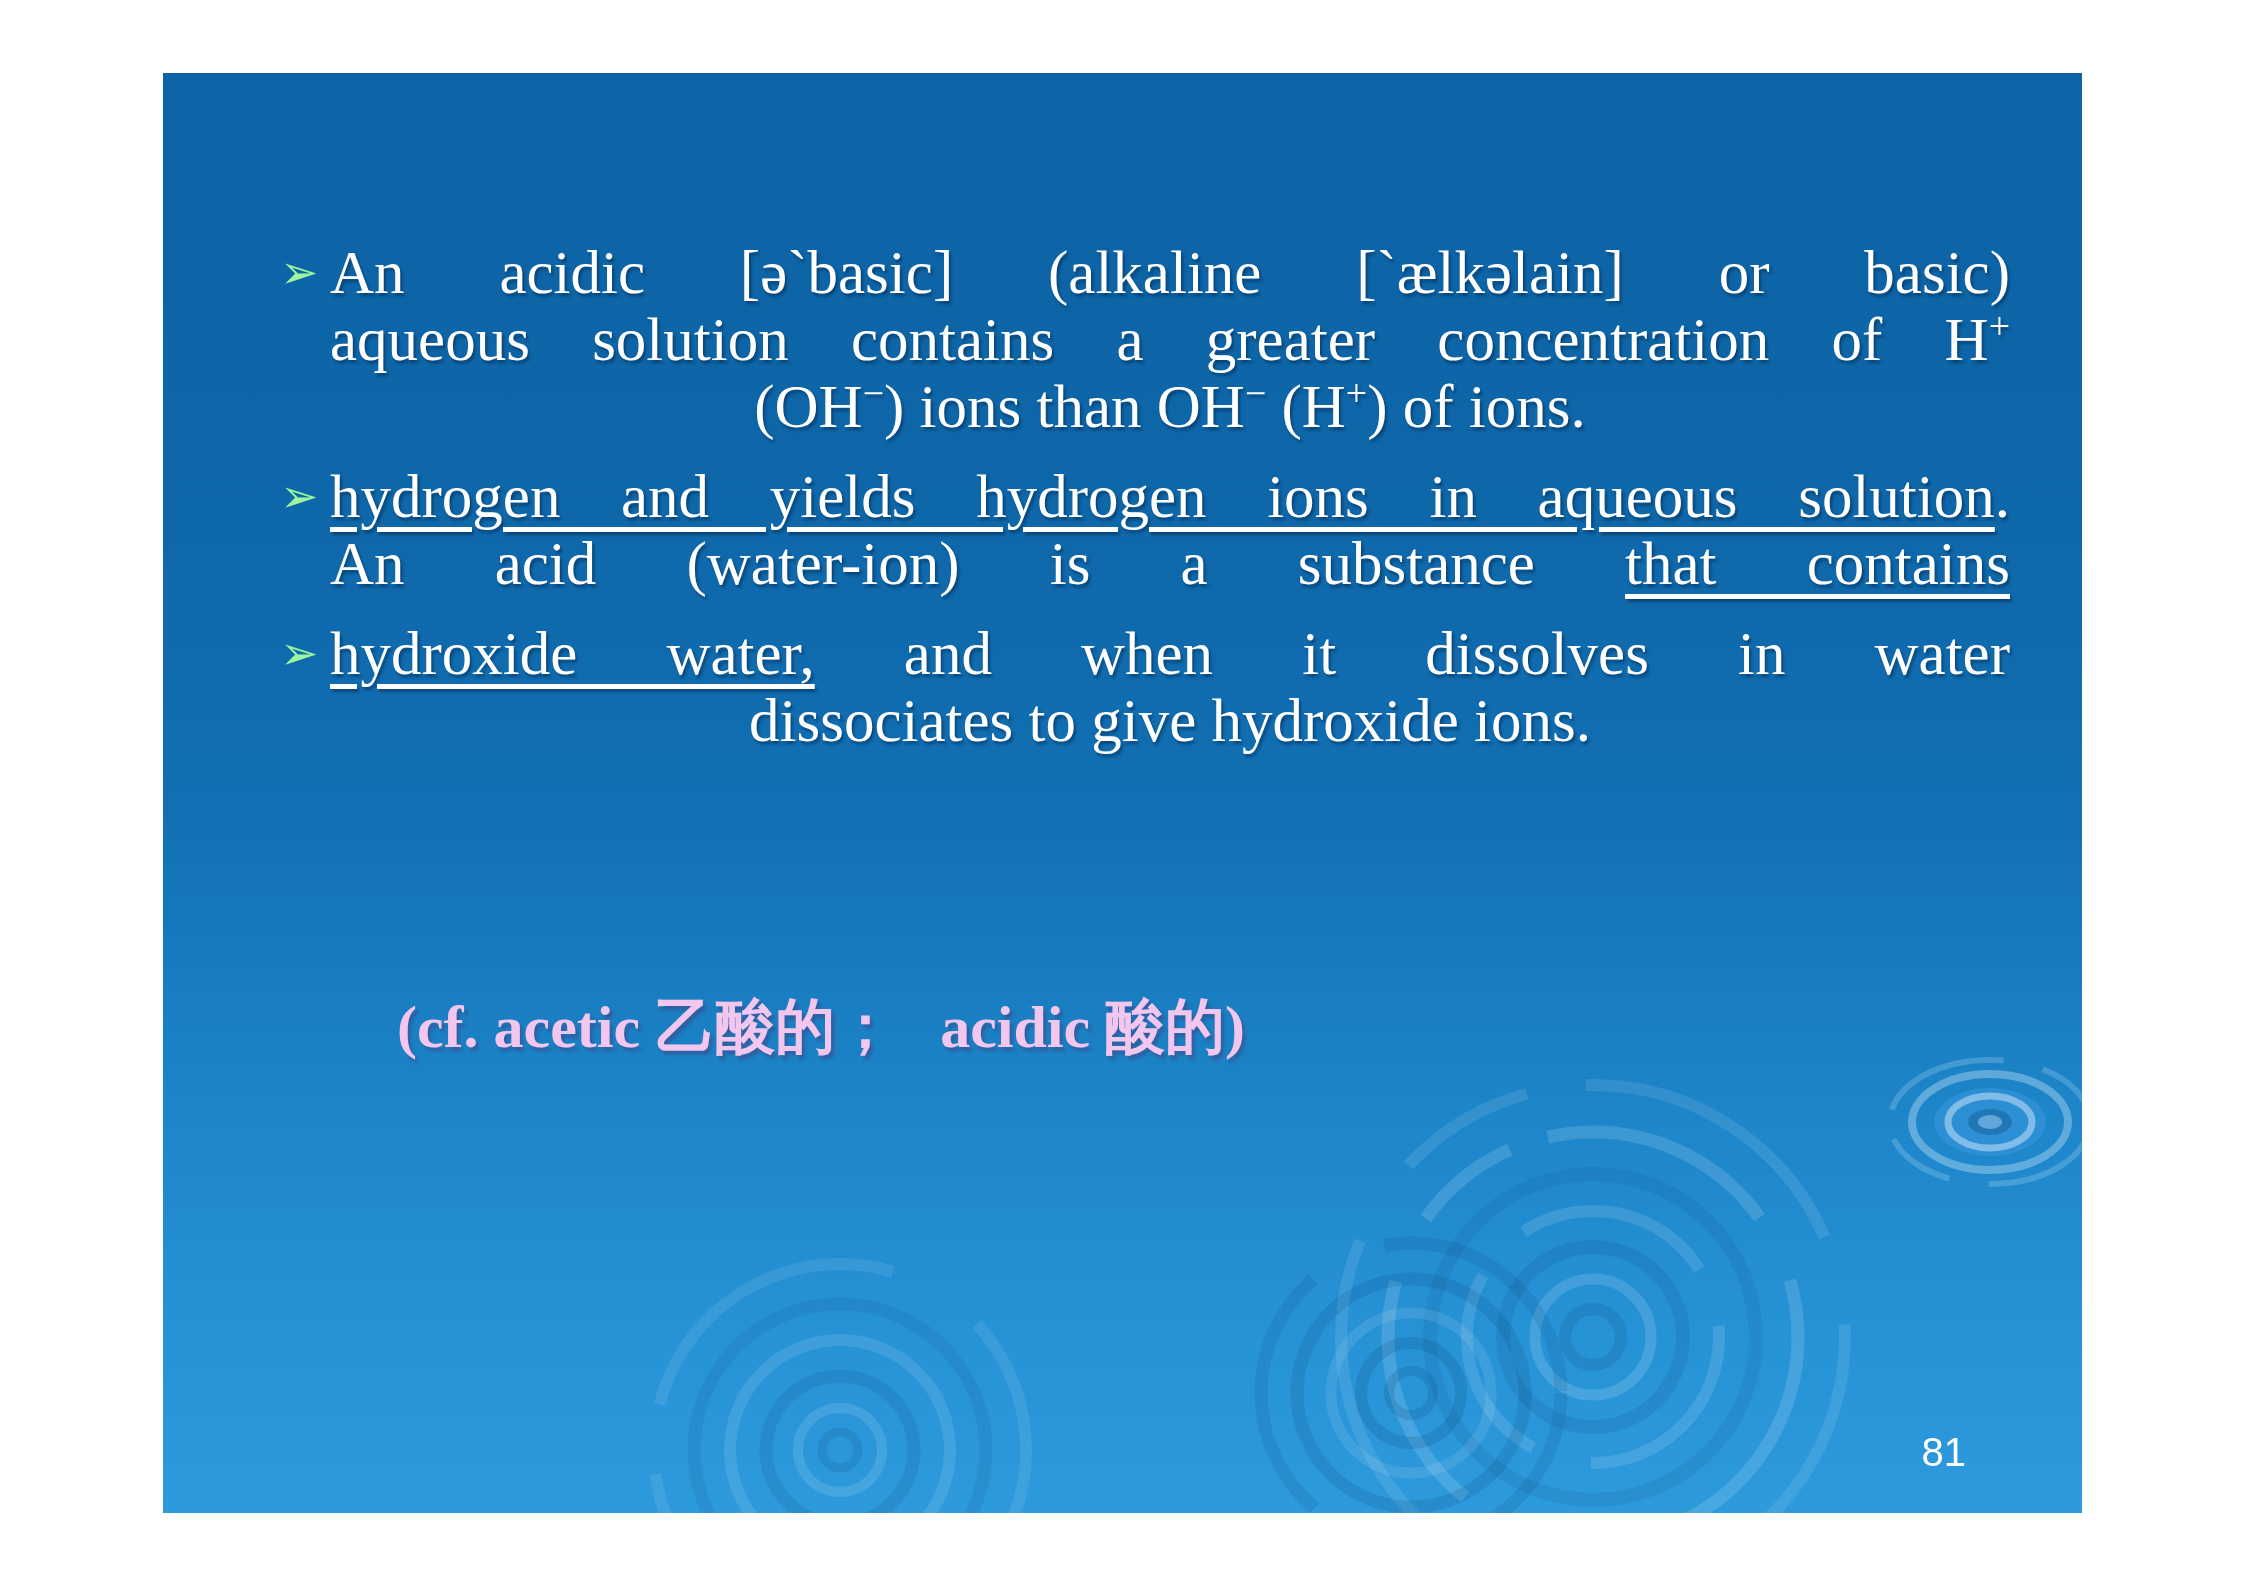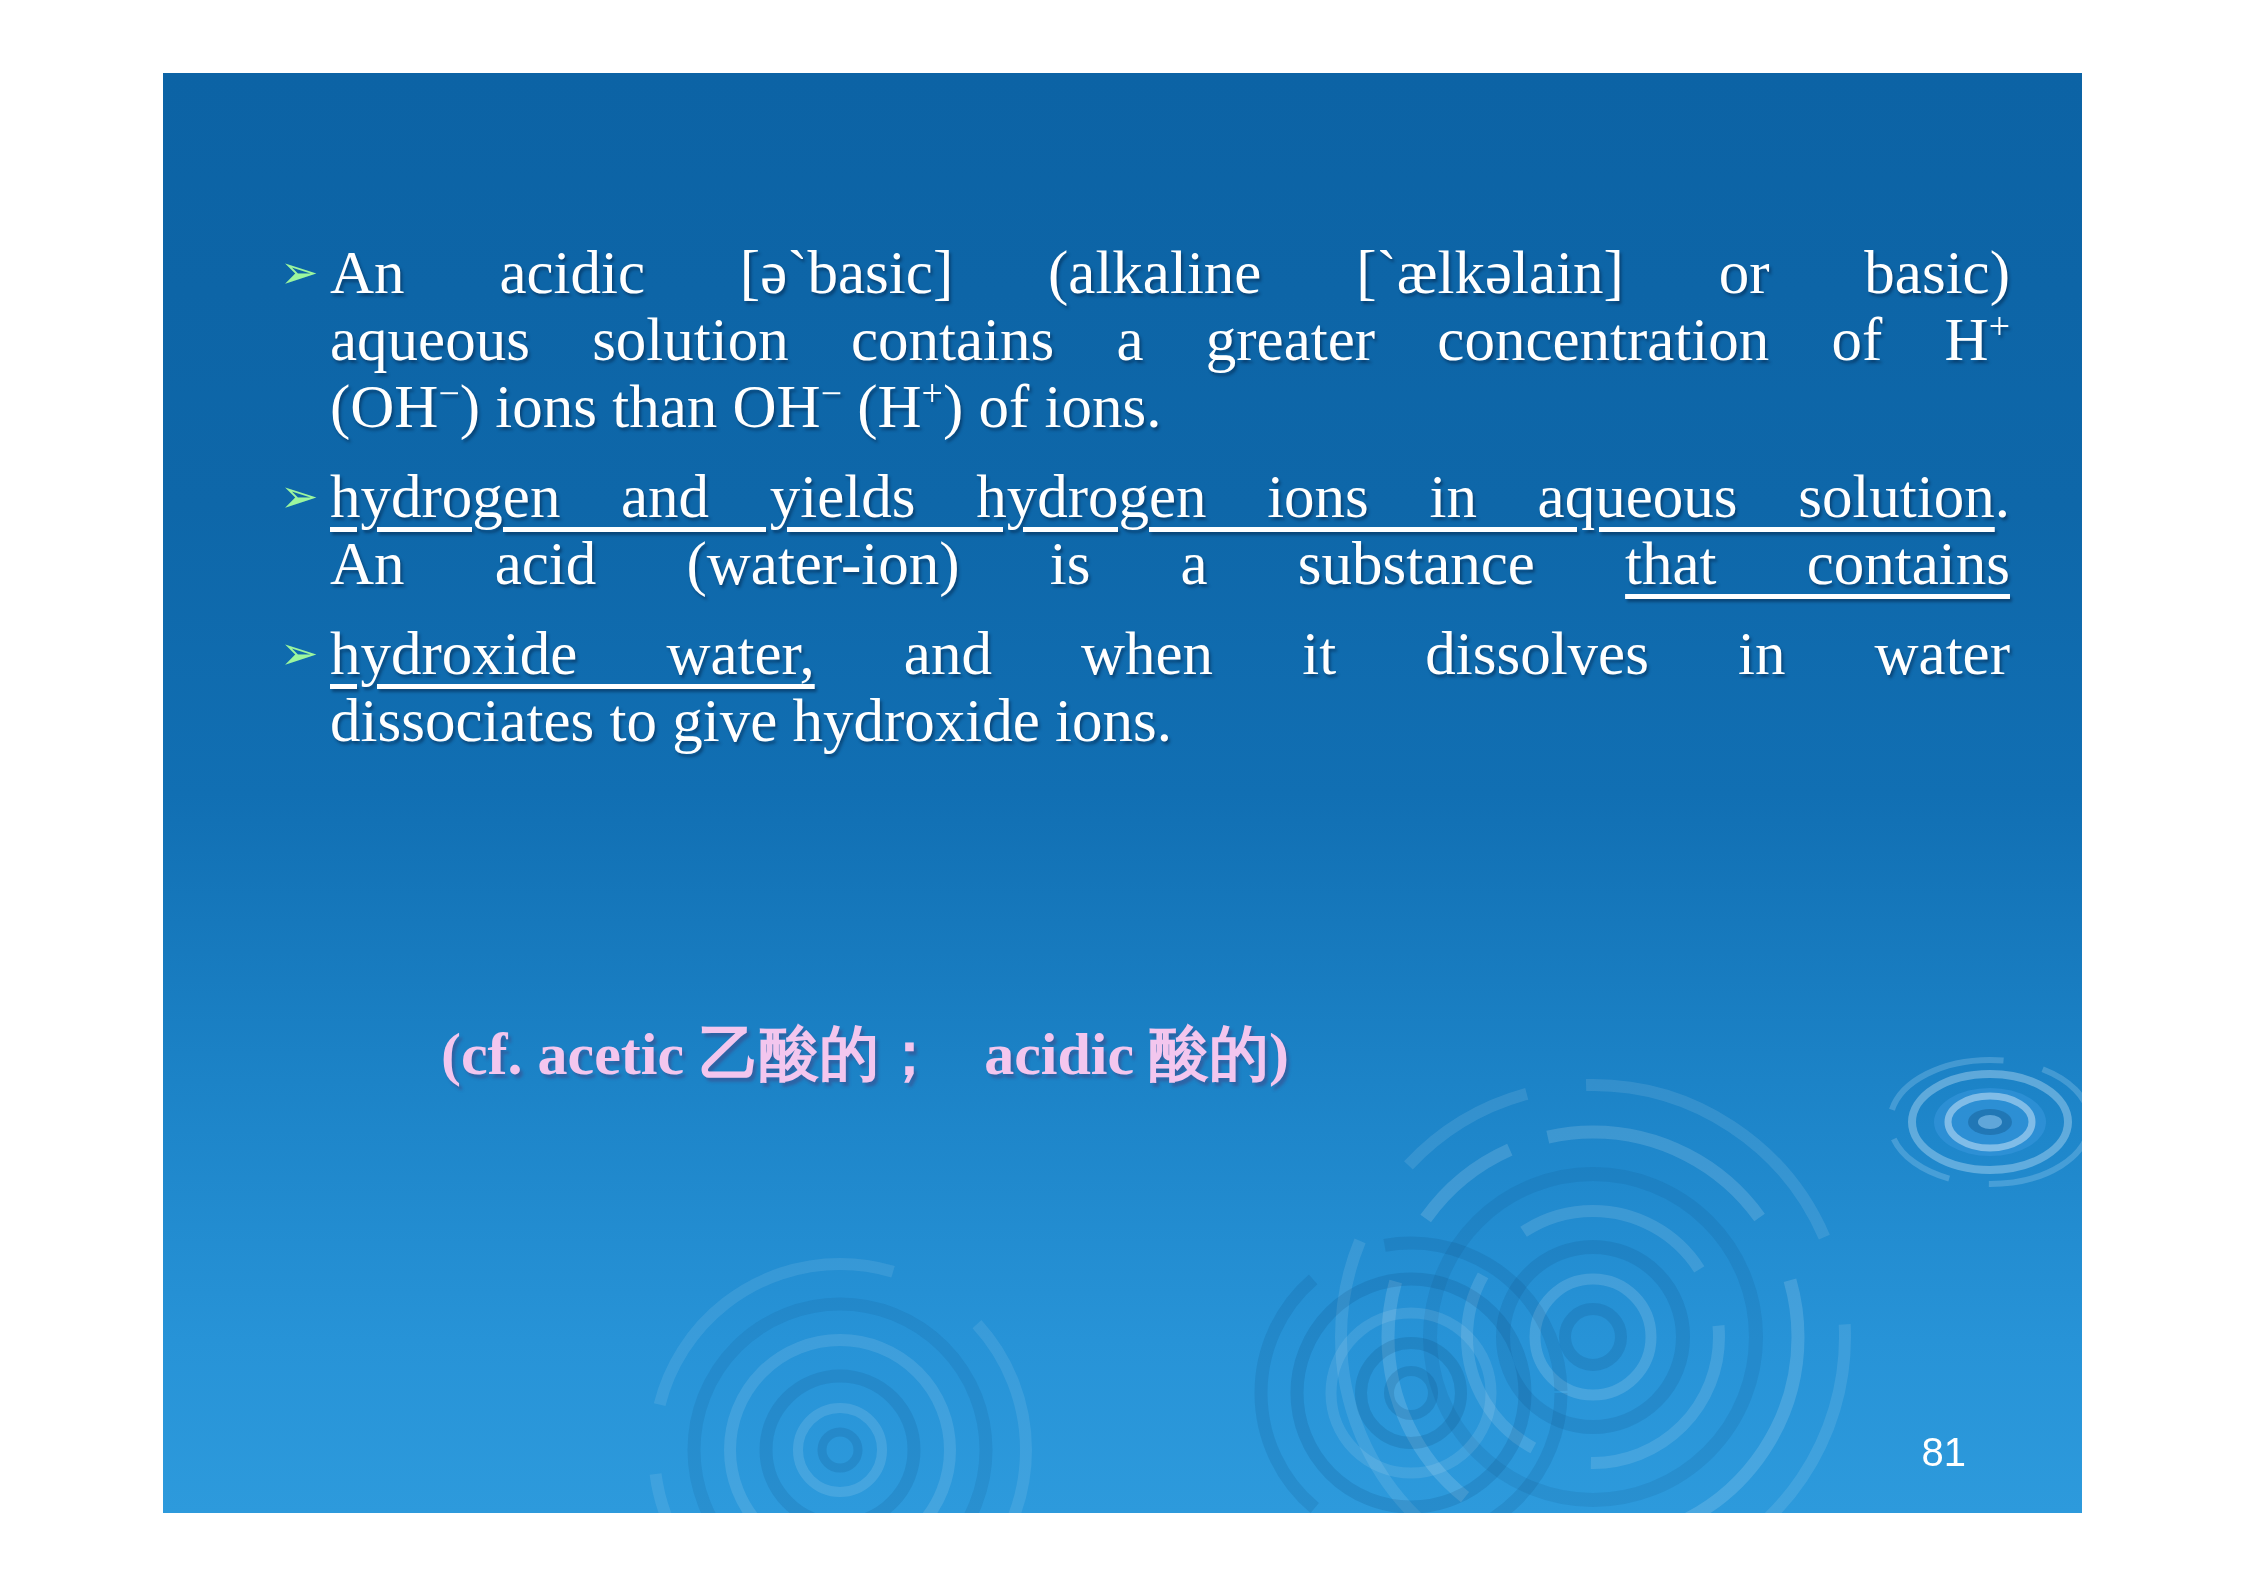--- a/index.html
+++ b/index.html
@@ -58,21 +58,21 @@
     left: -50px;
     top: 3px;
     font-family: "DejaVu Sans", sans-serif;
     font-size: 46px;
     line-height: 60px;
     color: #9cf69e;
     text-shadow: none;
   }
   .line {
     display: block;
-    text-align: left;
+    text-align: center;
     white-space: nowrap;
   }
   .line.j {
     white-space: normal;
     text-align: justify;
     text-align-last: justify;
     text-justify: inter-word;
   }
   .content u {
     text-decoration: underline;
@@ -82,28 +82,27 @@
   sup {
     font-size: 62%;
     line-height: 0;
     vertical-align: baseline;
     position: relative;
     top: -0.55em;
   }
   .note {
     position: absolute;
     left: 234px;
-    top: 941px;
+    top: 914px;
     font-size: 60px;
     font-weight: bold;
     color: #f3c6ee;
     white-space: pre;
     text-shadow: 3px 4px 3px rgba(80, 40, 100, 0.35);
     font-family: "Liberation Serif", "DejaVu Sans", serif;
-    margin-left: 44px;
   }
   .pagenum {
     position: absolute;
     right: 116px;
     bottom: 38px;
     font-family: "Liberation Sans", sans-serif;
     font-size: 40px;
     color: #ffffff;
   }
 </style>

